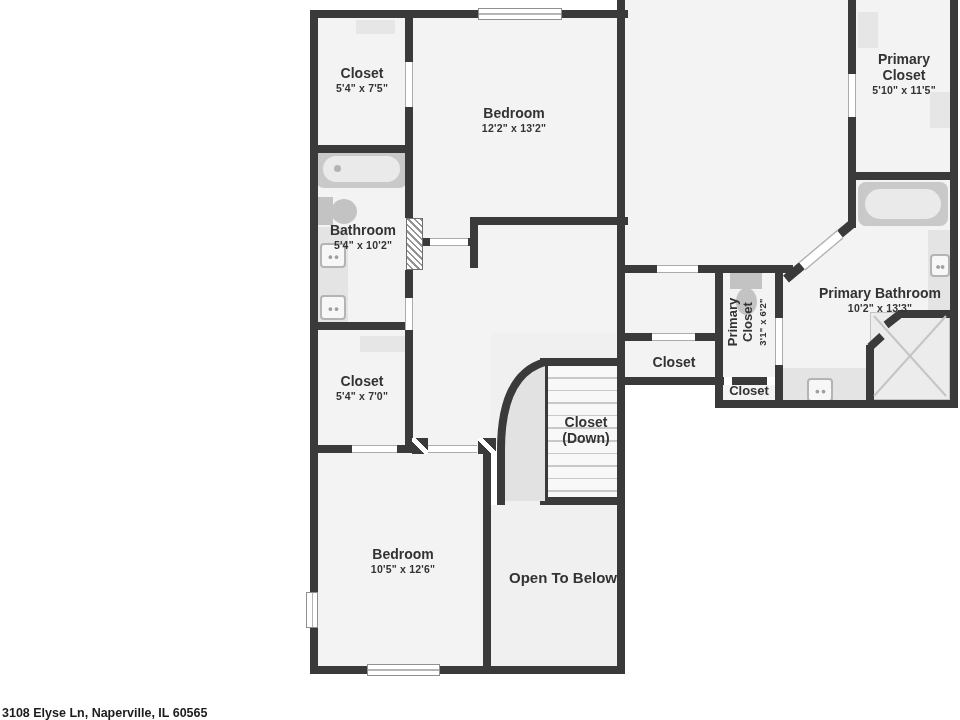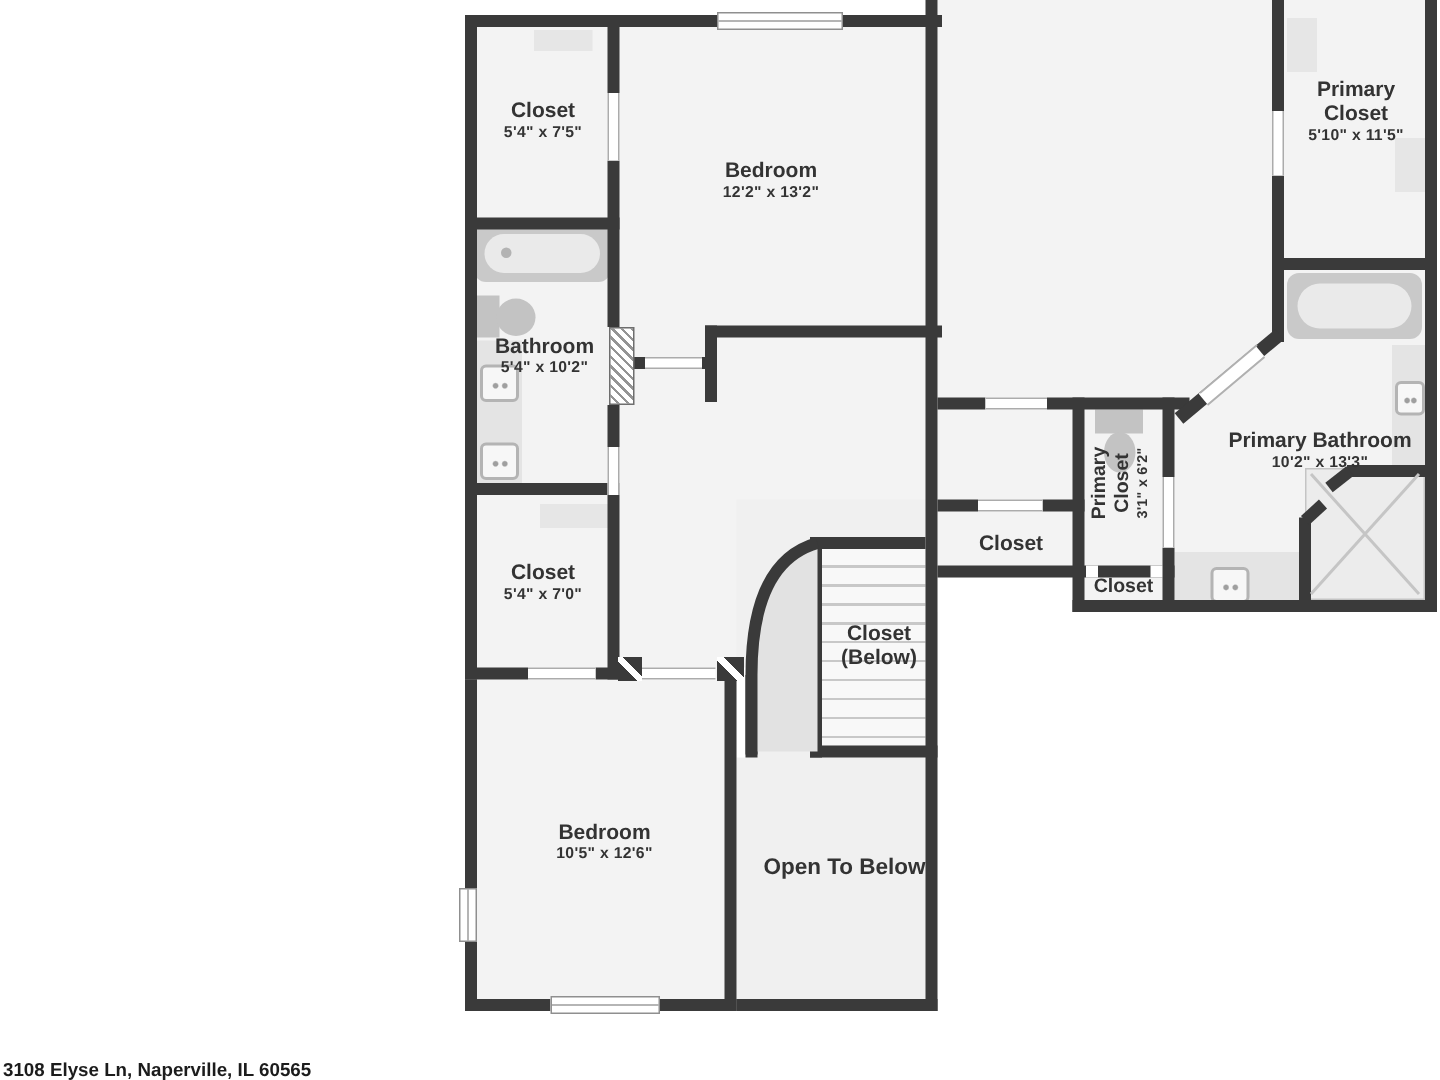--- a/index.html
+++ b/index.html
@@ -179,21 +179,21 @@
   </div>
   <div class="label" style="left:749px;top:391px;">
     <span class="name" style="font-size:13px;">Closet</span>
   </div>
   <div class="label" style="left:362px;top:388px;">
     <span class="name">Closet</span>
     <span class="dims">5'4" x 7'0"</span>
   </div>
   <div class="label" style="left:586px;top:430px;">
     <span class="name">Closet</span>
-    <span class="name">(Below)</span>
+    <span class="name">(Down)</span>
   </div>
   <div class="label" style="left:403px;top:561px;">
     <span class="name">Bedroom</span>
     <span class="dims">10'5" x 12'6"</span>
   </div>
   <div class="label big" style="left:563px;top:578px;">
     <span class="name">Open To Below</span>
   </div>
 
   <div class="address">3108 Elyse Ln, Naperville, IL 60565</div>

